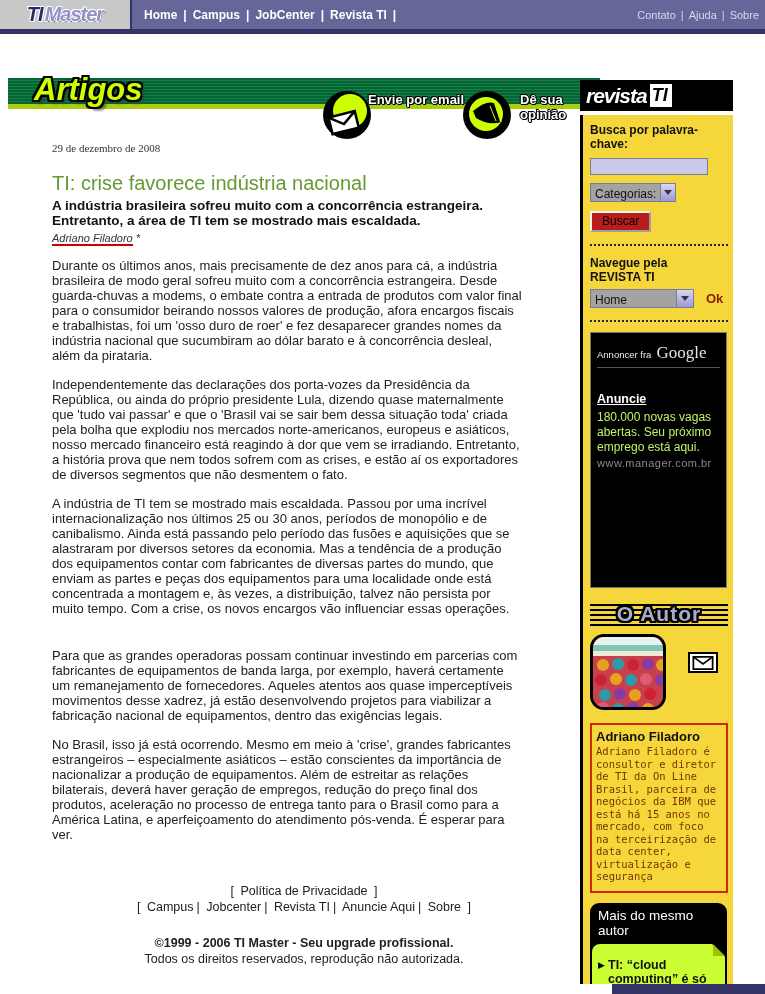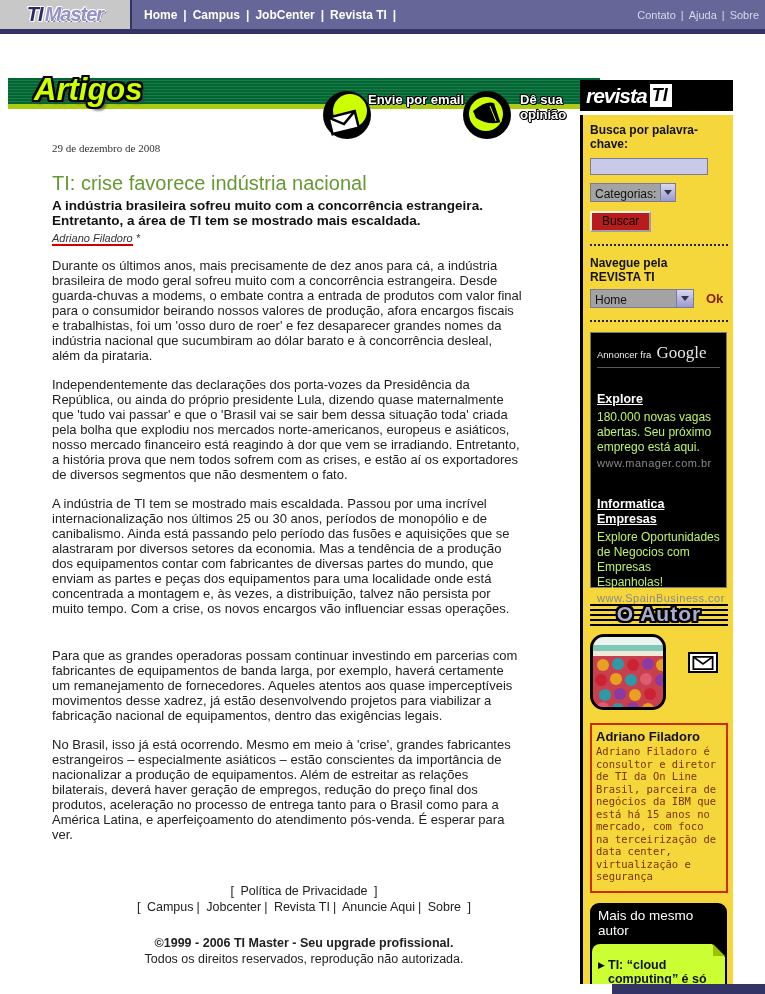--- a/index.html
+++ b/index.html
@@ -225,28 +225,23 @@
     </div>
 
     <div class="dotted"></div>
 
     <div class="adbox">
       <div class="ad-head">
         <span class="pre">Annoncer fra</span>
         <span class="brand">Google</span>
       </div>
       <div class="ad">
-        <div class="ad-title">Explore</div>
+        <div class="ad-title">Anuncie</div>
         <div class="ad-body">180.000 novas vagas abertas. Seu próximo emprego está aqui.</div>
         <div class="ad-url">www.manager.com.br</div>
-      </div>
-      <div class="ad second">
-        <div class="ad-title">Informatica Empresas</div>
-        <div class="ad-body">Explore Oportunidades de Negocios com Empresas Espanholas!</div>
-        <div class="ad-url">www.SpainBusiness.cor</div>
       </div>
     </div>
 
     <div class="autor-head">
       <span>O Autor</span>
     </div>
 
     <div class="photo-row">
       <div class="photo">
         <svg viewBox="0 0 76 76" width="76" height="76">

